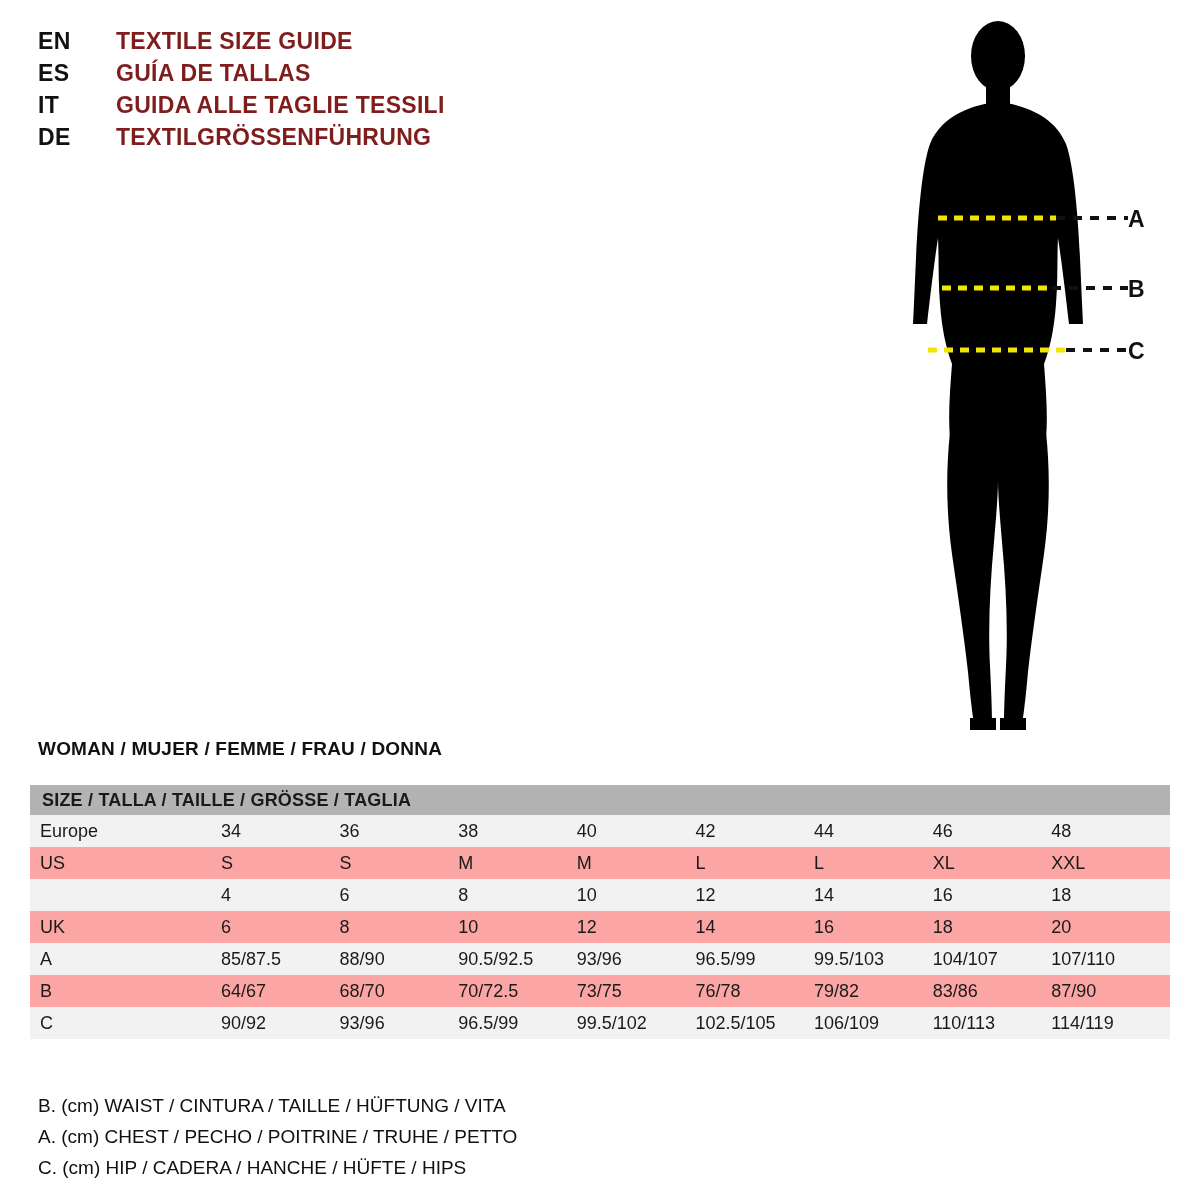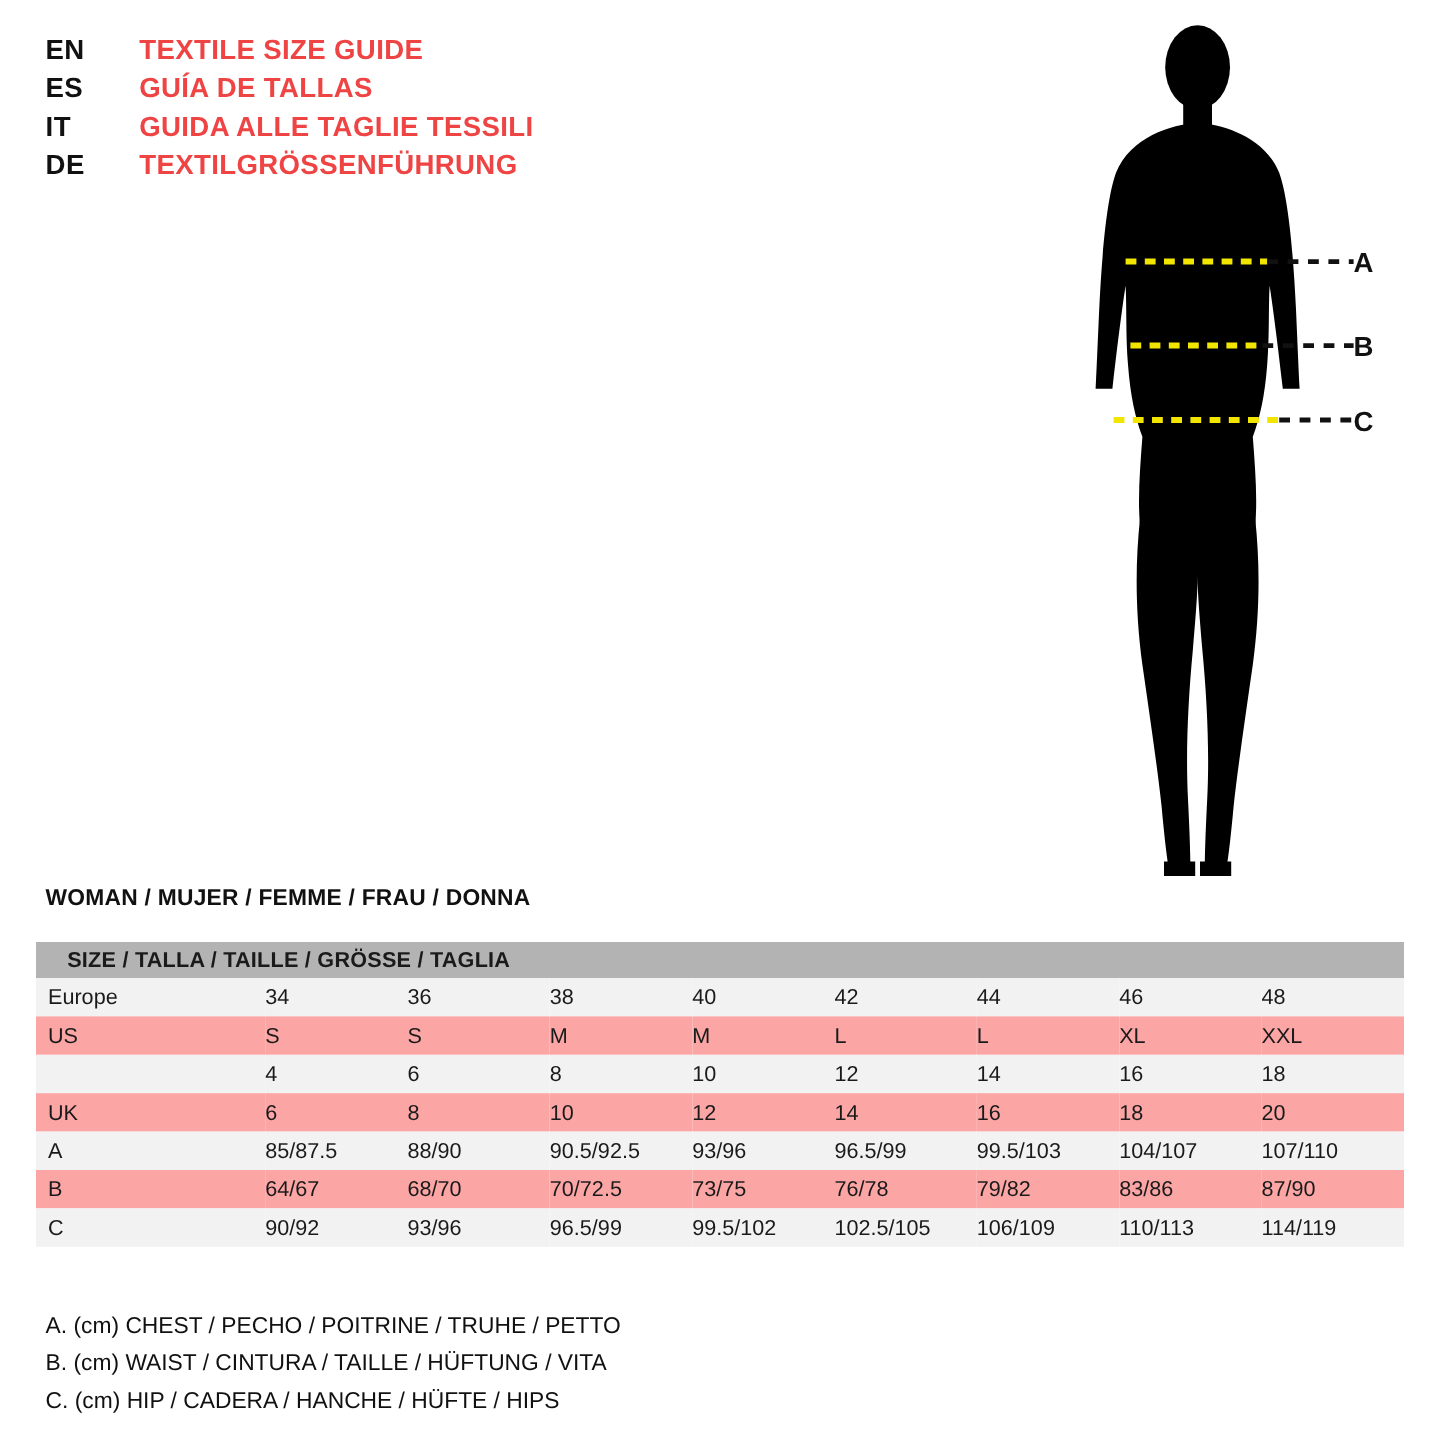--- a/index.html
+++ b/index.html
@@ -37,21 +37,21 @@
     width: 78px;
     font-size: 23px;
     font-weight: bold;
     letter-spacing: 0.3px;
     color: #111;
   }
   .title-text {
     font-size: 23px;
     font-weight: bold;
     letter-spacing: 0.3px;
-    color: #ef4444;
+    color: #7f1d1d;
     white-space: nowrap;
   }
 
   
   .figure-wrap {
     position: absolute;
     left: 880px;
     top: 18px;
     width: 300px;
     height: 720px;
@@ -107,21 +107,21 @@
   }
   .size-table td.val {
     text-align: left;
   }
   .row-header-band th {
     font-weight: bold;
     font-size: 18px;
     letter-spacing: 0.2px;
     background: #b3b3b3;
     text-align: left;
-    padding-left: 26px;
+    padding-left: 12px;
     height: 30px;
   }
   .row-light { background: #f2f2f2; }
   .row-dark  { background: #fca5a5; }
 
   
   .footnotes {
     position: absolute;
     left: 38px;
     top: 1090px;
@@ -312,18 +312,18 @@
         <td class="val">99.5/102</td>
         <td class="val">102.5/105</td>
         <td class="val">106/109</td>
         <td class="val">110/113</td>
         <td class="val">114/119</td>
       </tr>
     </tbody>
   </table>
 
   <div class="footnotes">
+    <div class="footnote">B. (cm) WAIST / CINTURA / TAILLE / HÜFTUNG / VITA</div>
     <div class="footnote">A. (cm) CHEST / PECHO / POITRINE / TRUHE / PETTO</div>
-    <div class="footnote">B. (cm) WAIST / CINTURA / TAILLE / HÜFTUNG / VITA</div>
     <div class="footnote">C. (cm) HIP / CADERA / HANCHE / HÜFTE / HIPS</div>
   </div>
 
 </div>
 
 </body></html>

